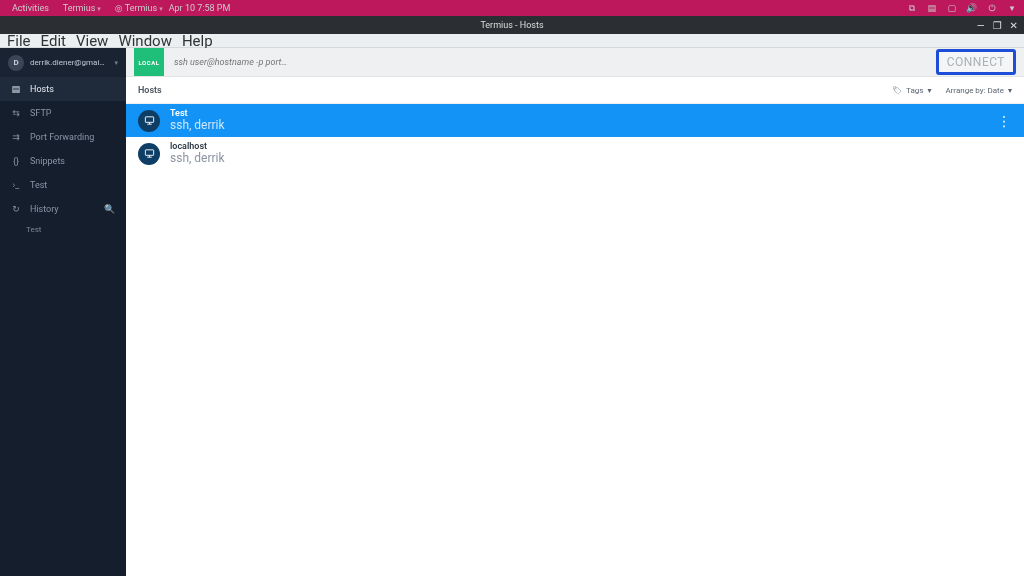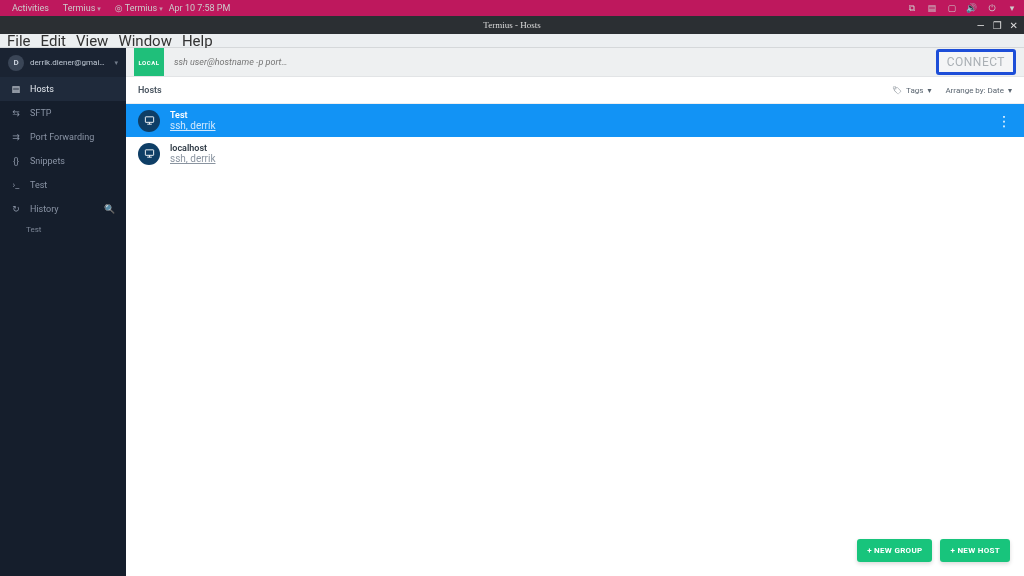--- a/index.html
+++ b/index.html
@@ -9,21 +9,21 @@
   .topbar { height: 16px; background: #be185d; color: #ccc; display: flex; align-items: center; font-size: 9px; padding: 0 6px; }
   .topbar .left { display: flex; gap: 2px; align-items: center; }
   .topbar .left .item { padding: 0 6px; cursor: pointer; }
   .topbar .center { flex: 1; text-align: left; }
   .topbar .right { display: flex; gap: 8px; align-items: center; }
   .topbar .right .icon { width: 12px; text-align: center; cursor: pointer; }
   .dd { font-size: 7px; margin-left: 2px; opacity: .7; }
 
   
   .titlebar { height: 18px; background: #2b2f33; color: #ddd; display: flex; align-items: center; font-size: 9px; position: relative; }
-  .titlebar .title { width: 100%; text-align: center; font-family: Liberation Serif, serif; }
+  .titlebar .title { width: 100%; text-align: center; }
   .titlebar .winbtns { position: absolute; right: 6px; display: flex; gap: 8px; }
   .titlebar .winbtns span { cursor: pointer; font-size: 10px; }
 
   
   .menubar { height: 14px; background: #eceff1; color: #333; display: flex; align-items: center; font-size: 15px; padding: 0 4px; gap: 4px; border-bottom: 1px solid #d5d8da; }
   .menubar span { padding: 0 3px; cursor: pointer; }
 
   
   .app { display: flex; height: calc(576px - 16px - 18px - 14px); }
 
@@ -53,21 +53,21 @@
   .hostsheader .htitle { font-weight: 600; }
   .hostsheader .spacer { flex: 1; }
   .hostsheader .chip { display: flex; align-items: center; gap: 4px; margin-left: 14px; cursor: pointer; color: #5a6570; font-size: 8px; }
 
   
   .hostrow { height: 33px; display: flex; align-items: center; padding: 0 12px; gap: 10px; cursor: pointer; position: relative; }
   .hostrow .hicon { width: 22px; height: 22px; border-radius: 50%; background: #0e3e66; display: flex; align-items: center; justify-content: center; color: #fff; }
   .hostrow .hicon svg { width: 11px; height: 11px; }
   .hostrow .labels { display: flex; flex-direction: column; line-height: 1.15; }
   .hostrow .name { font-size: 9px; font-weight: 600; color: #2f3a45; }
-  .hostrow .sub { font-size: 10px; color: #8a94a0; text-decoration: underline; }
+  .hostrow .sub { font-size: 12px; color: #8a94a0; }
   .hostrow.selected { background: #1293f5; }
   .hostrow.selected .name { color: #fff; }
   .hostrow.selected .sub { color: #cfe7fd; }
   .hostrow .more { position: absolute; right: 14px; color: #fff; font-size: 14px; line-height: 0; letter-spacing: -1px; cursor: pointer; }
 
   
   .fabs { position: absolute; right: 14px; bottom: 14px; display: flex; gap: 8px; }
   .fab { background: #18c47c; color: #fff; border: none; border-radius: 3px; font-size: 8px; font-weight: 700; padding: 7px 10px; letter-spacing: .3px; cursor: pointer; box-shadow: 0 2px 4px rgba(0,0,0,.15); }
 </style>
 </head>
@@ -186,18 +186,14 @@
             <line x1="7" y1="20" x2="17" y2="20"></line>
             <line x1="12" y1="16" x2="12" y2="20"></line>
           </svg>
       </div>
       <div class="labels">
         <span class="name">localhost</span>
         <span class="sub">ssh, derrik</span>
       </div>
     </div>
 
-    <div class="fabs">
-      <button class="fab">+ NEW GROUP</button>
-      <button class="fab">+ NEW HOST</button>
-    </div>
   </div>
 </div>
 
 </body></html>

